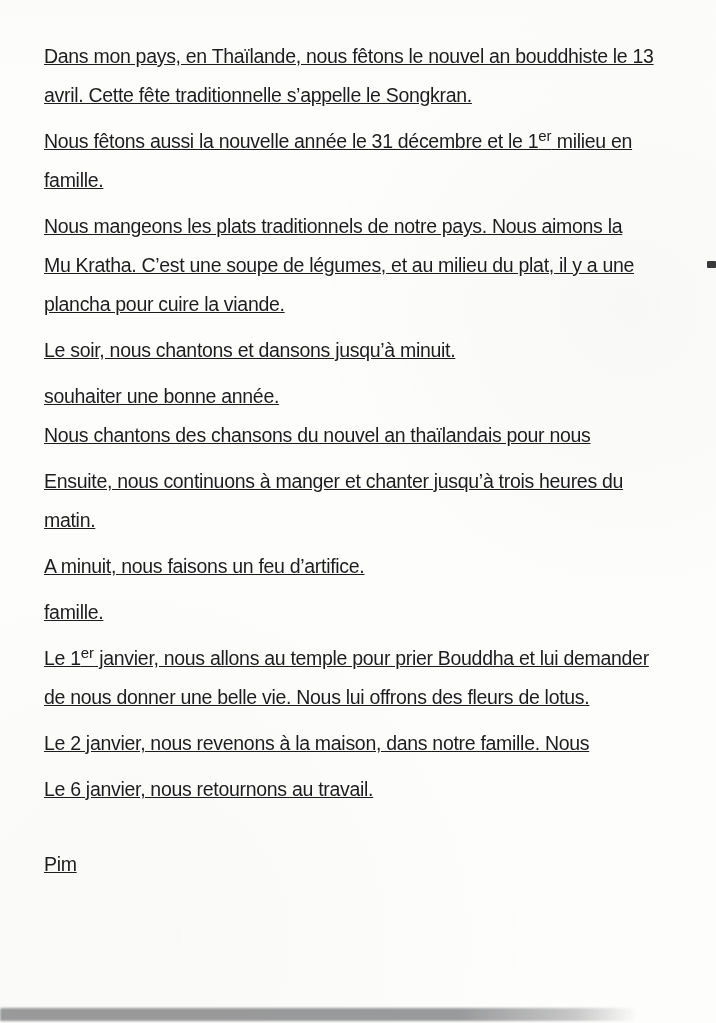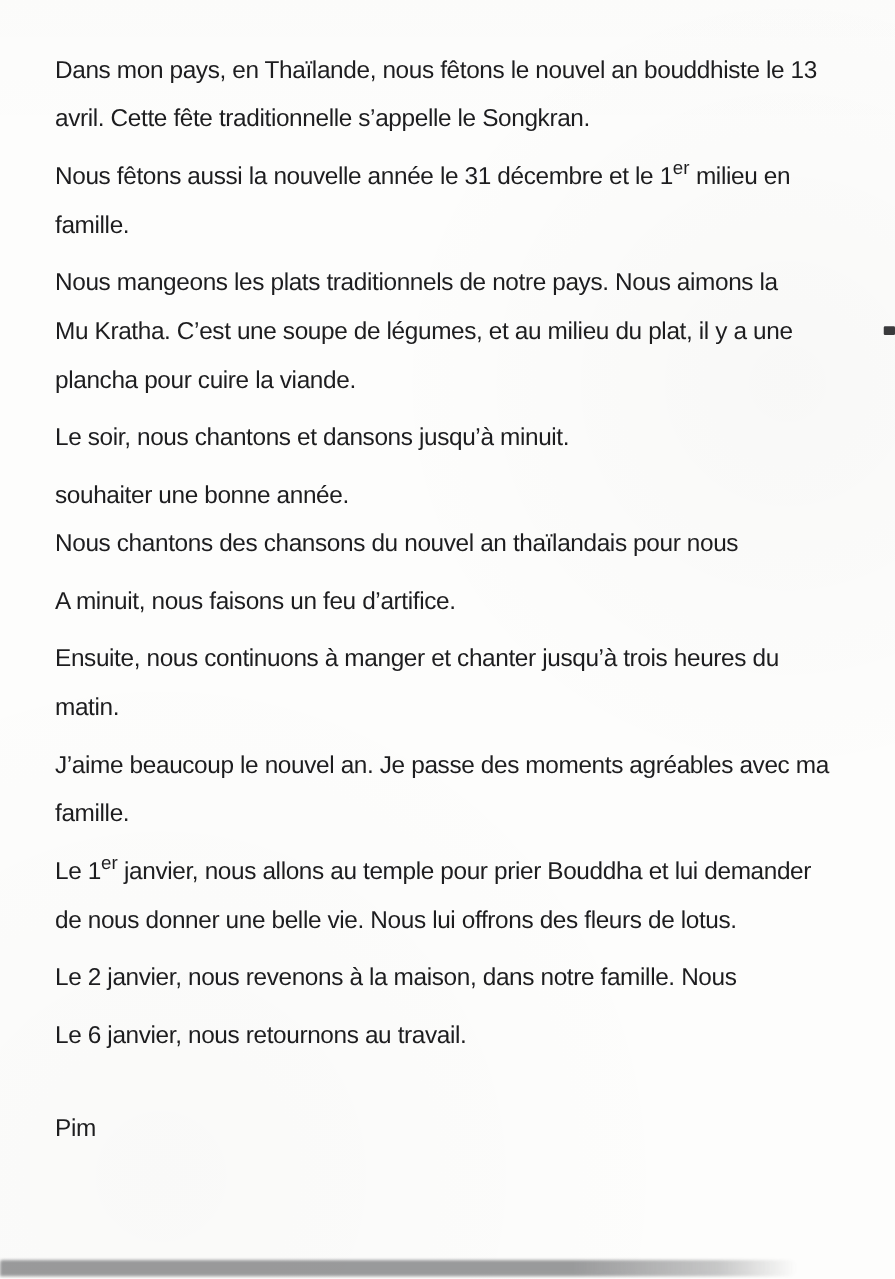--- a/index.html
+++ b/index.html
@@ -23,20 +23,21 @@
     inset: 0;
     background:
       radial-gradient(circle at 18% 92%, rgba(0,0,0,0.015), transparent 40%),
       radial-gradient(circle at 88% 30%, rgba(0,0,0,0.018), transparent 35%),
       linear-gradient(180deg, rgba(0,0,0,0.008), rgba(0,0,0,0) 12%);
     pointer-events: none;
   }
   .letter-body {
     position: relative;
     padding: 37px 84px 0 44px;
+    text-decoration: underline;
   }
   p.para {
     margin: 0 0 7px 0;
     padding: 0;
   }
   .line {
     display: block;
     white-space: nowrap;
     font-size: 19.5px;
     line-height: 39px;
@@ -97,28 +98,27 @@
           <span class="line"><span>plancha pour cuire la viande.</span></span>
         </p>
         <p class="para">
           <span class="line"><span>Le soir, nous chantons et dansons jusqu’à minuit.</span></span>
         </p>
         <p class="para">
           <span class="line"><span>souhaiter une bonne année.</span></span>
           <span class="line"><span>Nous chantons des chansons du nouvel an thaïlandais pour nous</span></span>
         </p>
         <p class="para">
-          <span class="line"><span>A minuit, nous faisons un feu d’artifice.</span></span>
-        </p>
-        <p class="para">
           <span class="line"><span>Ensuite, nous continuons à manger et chanter jusqu’à trois heures du</span></span>
           <span class="line"><span>matin.</span></span>
         </p>
         <p class="para">
-          <span class="line"><span>J’aime beaucoup le nouvel an. Je passe des moments agréables avec ma</span></span>
+          <span class="line"><span>A minuit, nous faisons un feu d’artifice.</span></span>
+        </p>
+        <p class="para">
           <span class="line"><span>famille.</span></span>
         </p>
         <p class="para">
           <span class="line"><span>Le 1</span><sup class="ord">er</sup><span> janvier, nous allons au temple pour prier Bouddha et lui demander</span></span>
           <span class="line"><span>de nous donner une belle vie. Nous lui offrons des fleurs de lotus.</span></span>
         </p>
         <p class="para">
           <span class="line"><span>Le 2 janvier, nous revenons à la maison, dans notre famille. Nous</span></span>
         </p>
         <p class="para">

